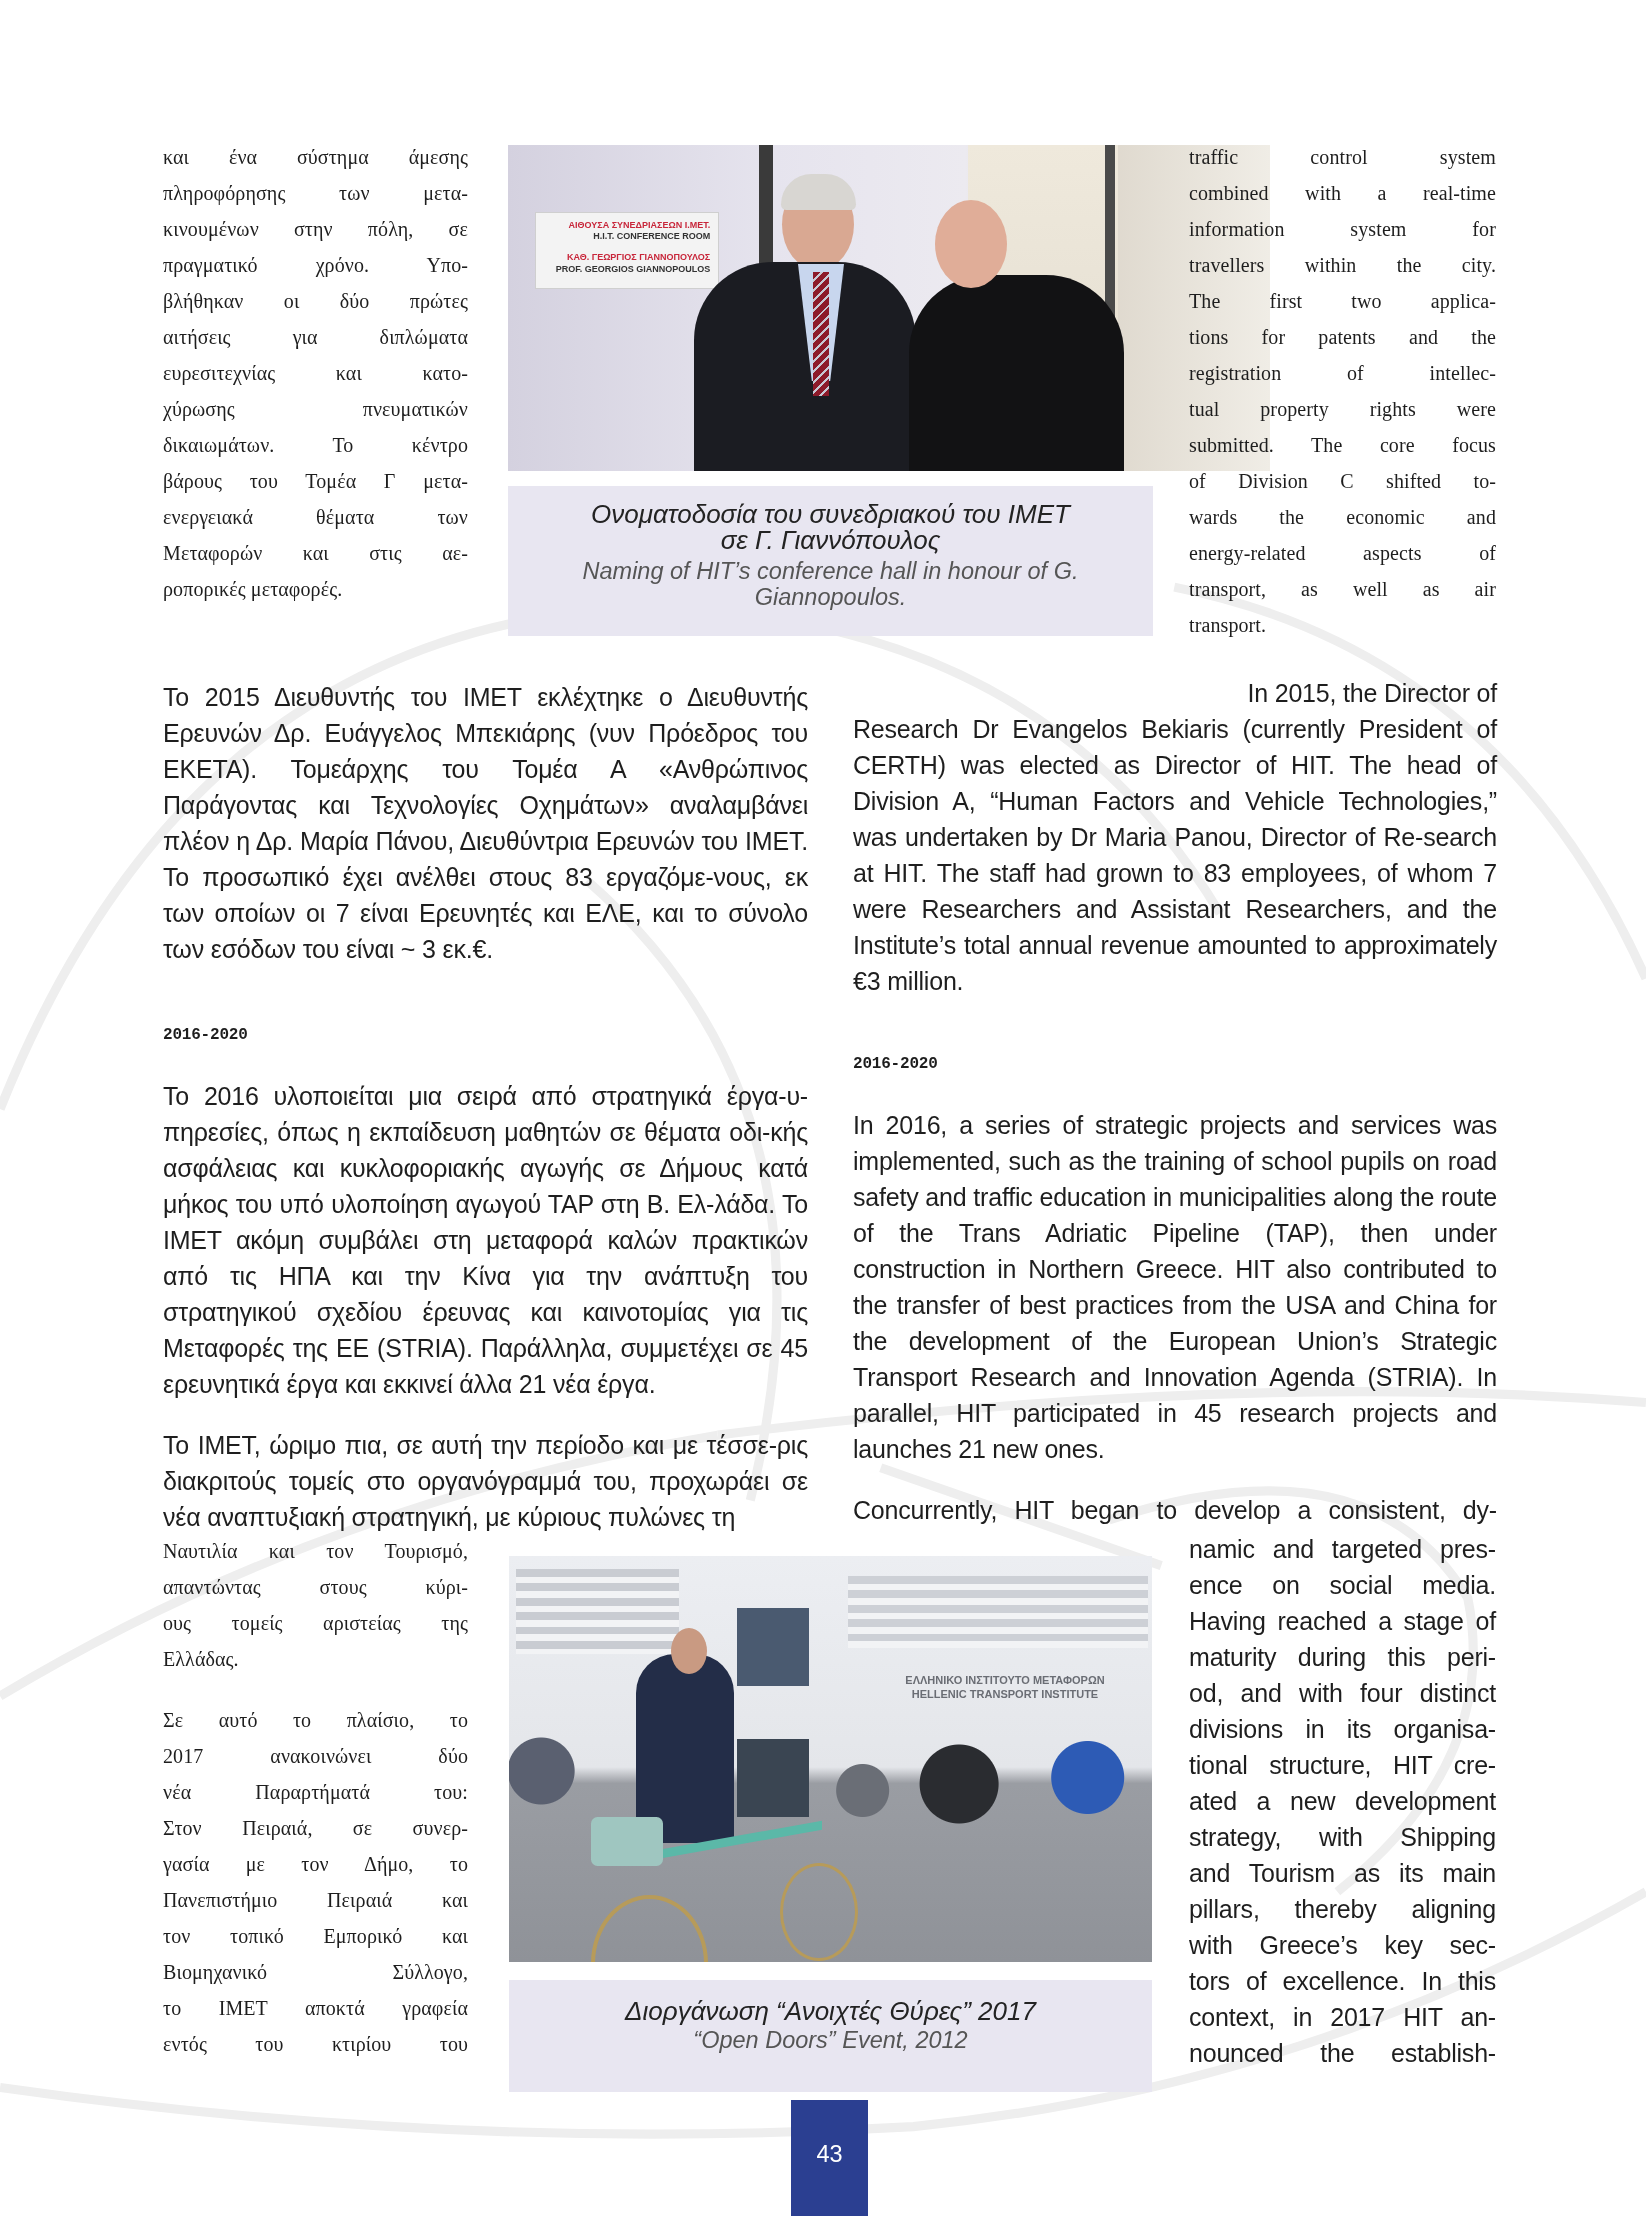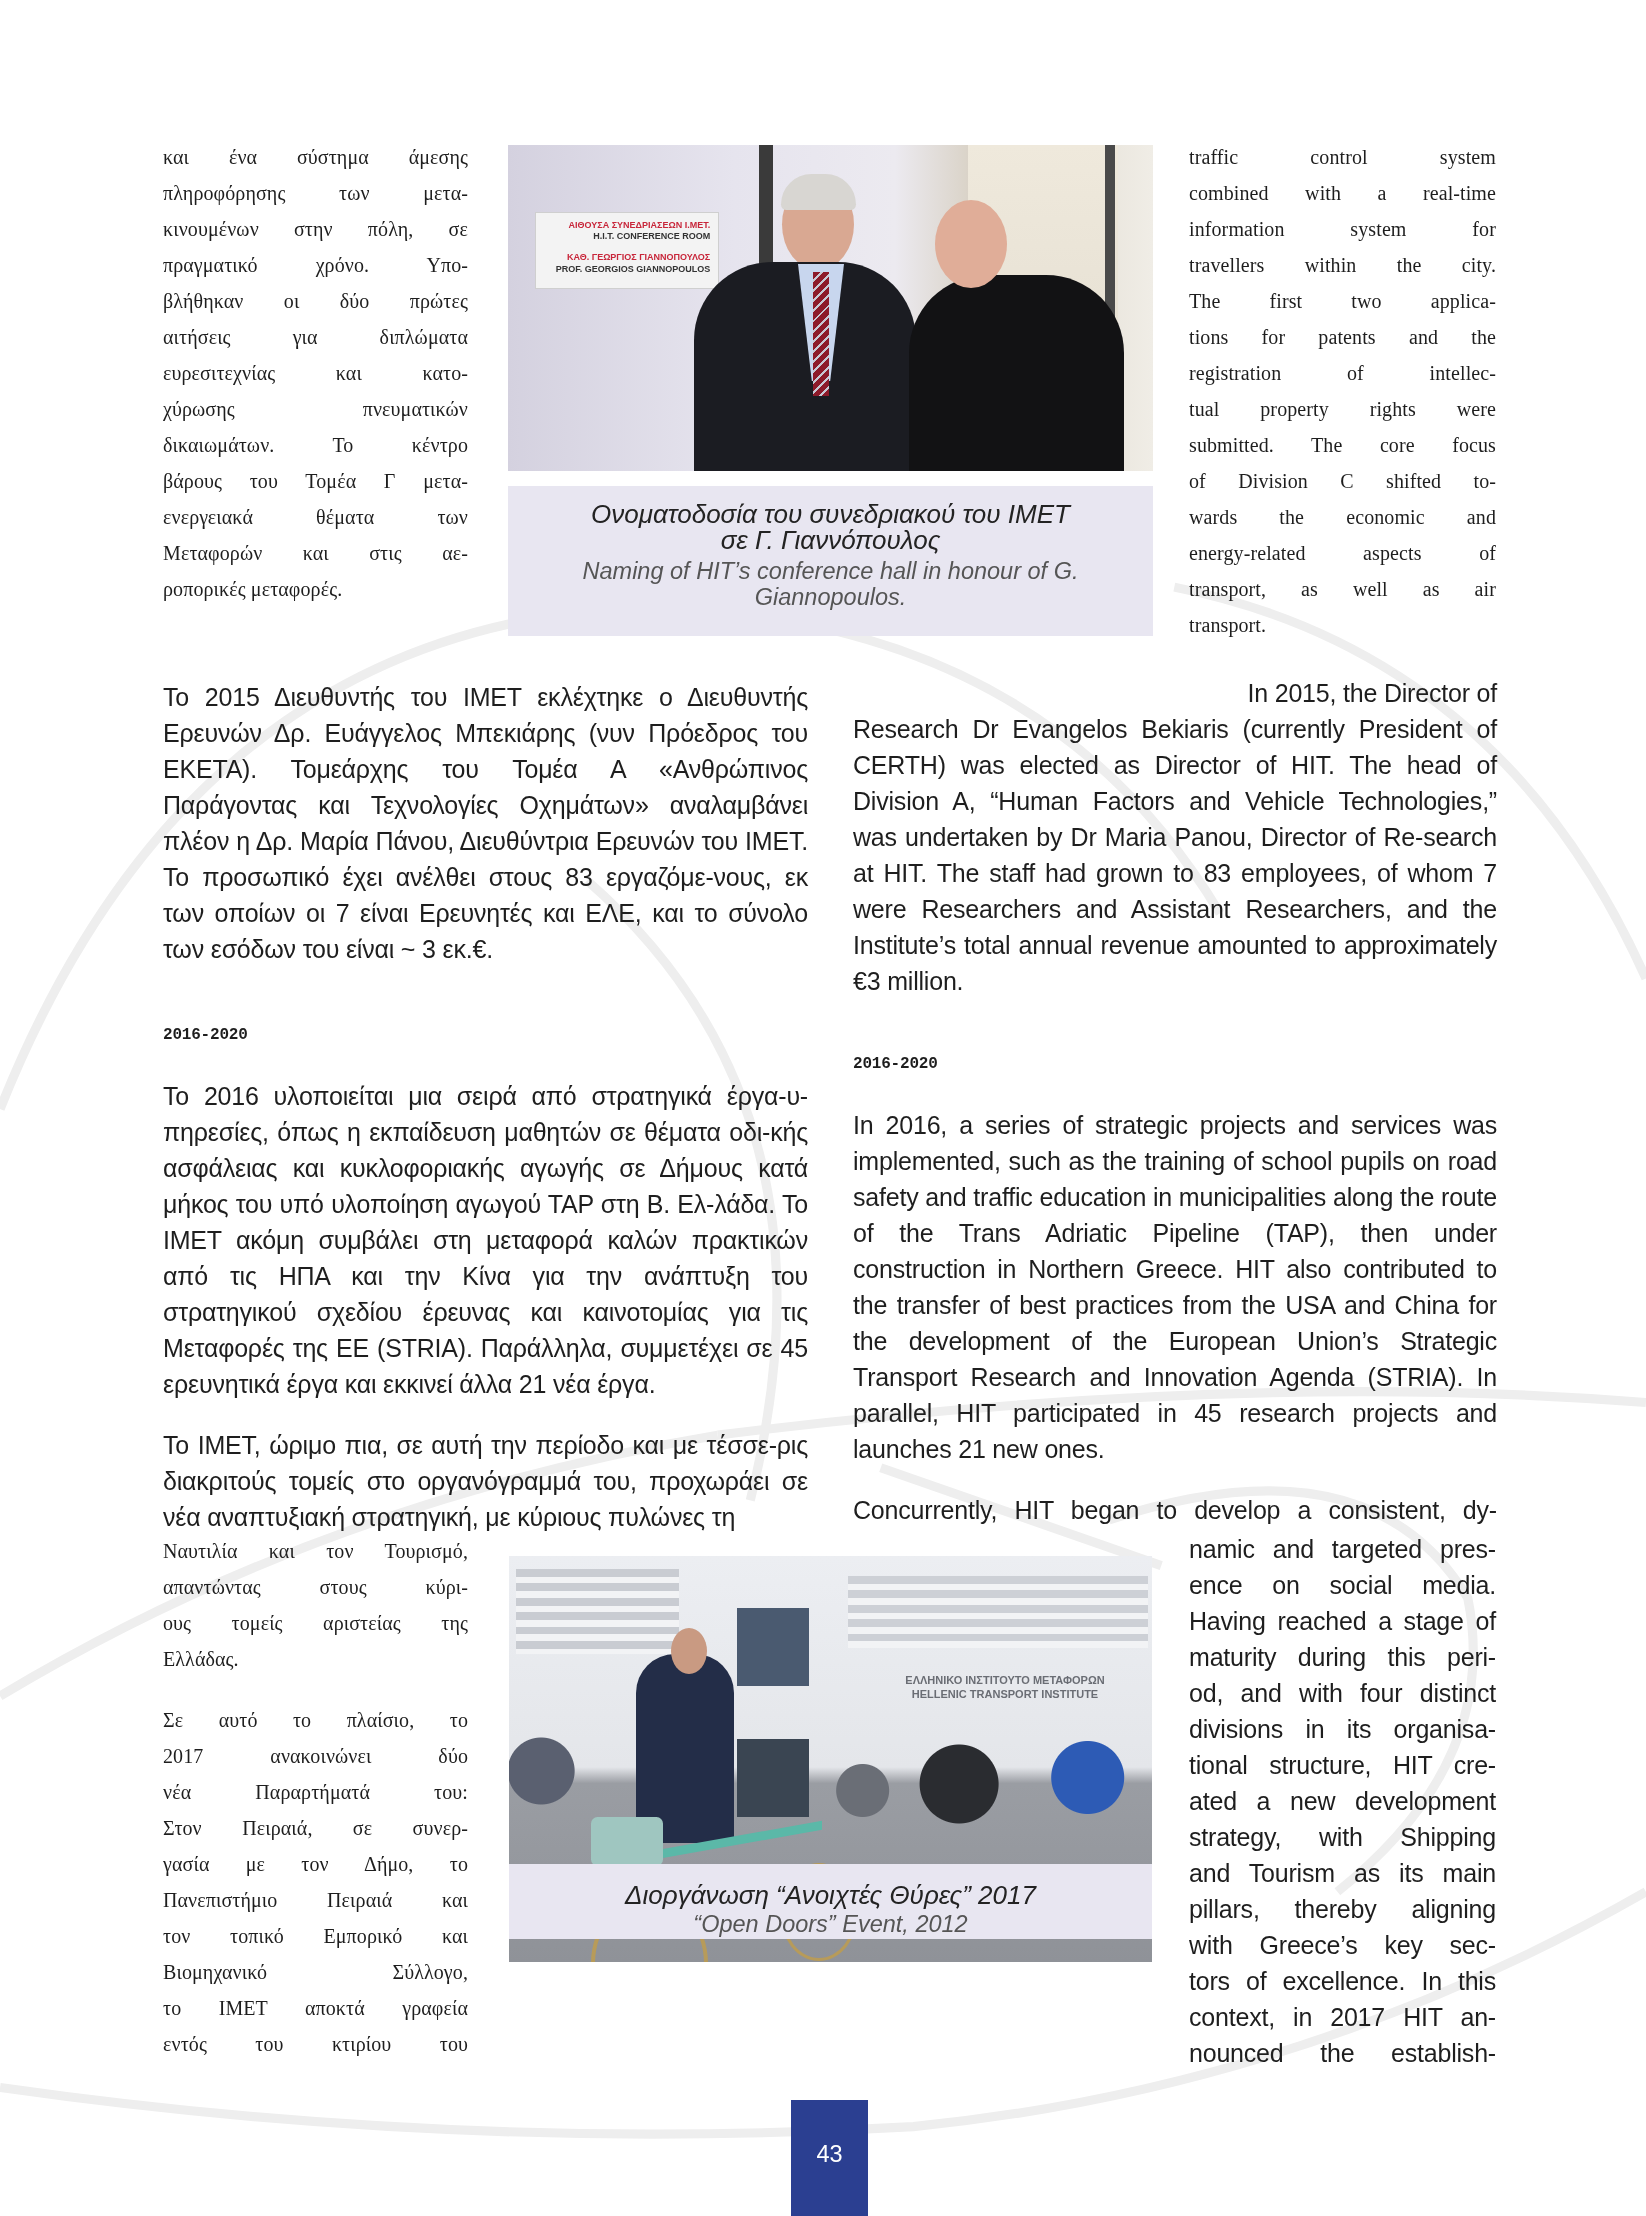--- a/index.html
+++ b/index.html
@@ -66,21 +66,21 @@
   <p class="jl">αιτήσεις για διπλώματα</p>
   <p class="jl">ευρεσιτεχνίας και κατο-</p>
   <p class="jl">χύρωσης πνευματικών</p>
   <p class="jl">δικαιωμάτων. Το κέντρο</p>
   <p class="jl">βάρους του Τομέα Γ μετα-</p>
   <p class="jl">ενεργειακά θέματα των</p>
   <p class="jl">Μεταφορών και στις αε-</p>
   <p>ροπορικές μεταφορές.</p>
 </div>
 
-<div class="photo" style="left:508px; top:145px; width:645px; height:326px; background:linear-gradient(90deg,#d4d1df 0%,#e6e4ee 35%,#eceaf0 60%,#d9d2c6 72%,#f0ede6 100%);">
+<div class="photo" style="left:508px; top:145px; width:762px; height:326px; background:linear-gradient(90deg,#d4d1df 0%,#e6e4ee 35%,#eceaf0 60%,#d9d2c6 72%,#f0ede6 100%);">
   <div style="position:absolute; left:251px; top:0; width:14.4px; height:326px; background:#3a3a3a;"></div>
   <div style="position:absolute; left:460px; top:0; width:150px; height:326px; background:linear-gradient(180deg,#efe9dc,#e2dccf);"></div>
   <div style="position:absolute; left:597px; top:0; width:10.4px; height:326px; background:#4a4a4a;"></div>
   <div class="sign" style="left:27px; top:67px; width:184px; height:77px;">
     <div class="r">ΑΙΘΟΥΣΑ ΣΥΝΕΔΡΙΑΣΕΩΝ Ι.ΜΕΤ.</div>
     <div class="k">H.I.T. CONFERENCE ROOM</div>
     <div class="r" style="margin-top:9px">ΚΑΘ. ΓΕΩΡΓΙΟΣ ΓΙΑΝΝΟΠΟΥΛΟΣ</div>
     <div class="k">PROF. GEORGIOS GIANNOPOULOS</div>
   </div>
 
@@ -190,21 +190,21 @@
   </div>
   <div style="position:absolute; left:0; top:163px; width:643px; height:130px; background:radial-gradient(circle at 5% 40%,#5a6070 0 33px,transparent 34px),radial-gradient(circle at 70% 50%,#2a2c30 0 39px,transparent 40px),radial-gradient(circle at 90% 45%,#2d5bb5 0 36px,transparent 37px),radial-gradient(circle at 55% 55%,#6a6e76 0 26px,transparent 27px);"></div>
   <div style="position:absolute; left:127px; top:98px; width:98px; height:189px; border-radius:39px 39px 6.5px 6.5px; background:#232d48;"></div>
   <div style="position:absolute; left:162px; top:72px; width:36px; height:46px; border-radius:50%; background:#c99a82;"></div>
   <div style="position:absolute; left:271px; top:307px; width:78px; height:98px; border:3.9px solid #b79b5a; border-radius:50%; box-sizing:border-box;"></div>
   <div style="position:absolute; left:82px; top:339px; width:117px; height:137px; border:4.6px solid #b79b5a; border-radius:50%; box-sizing:border-box;"></div>
   <div style="position:absolute; left:130px; top:281px; width:183px; height:78px; border-top:9px solid #5bb8a8; transform:skewY(-10deg);"></div>
   <div style="position:absolute; left:82px; top:261px; width:72px; height:49px; background:#9fc6c0; border-radius:6.5px;"></div>
 </div>
 
-<div class="caption" style="left:509px; top:1864px; width:643px; height:75px; padding-top:18px; box-sizing:border-box;">
+<div class="caption" style="left:509px; top:1980px; width:643px; height:112px; padding-top:18px; box-sizing:border-box;">
   <div class="gr">Διοργάνωση “Ανοιχτές Θύρες” 2017</div>
   <div class="en" style="margin-top:2.6px;">“Open Doors” Event, 2012</div>
 </div>
 
 <div class="pagenum">
   <span>43</span>
 </div>
 
 
 </body></html>

